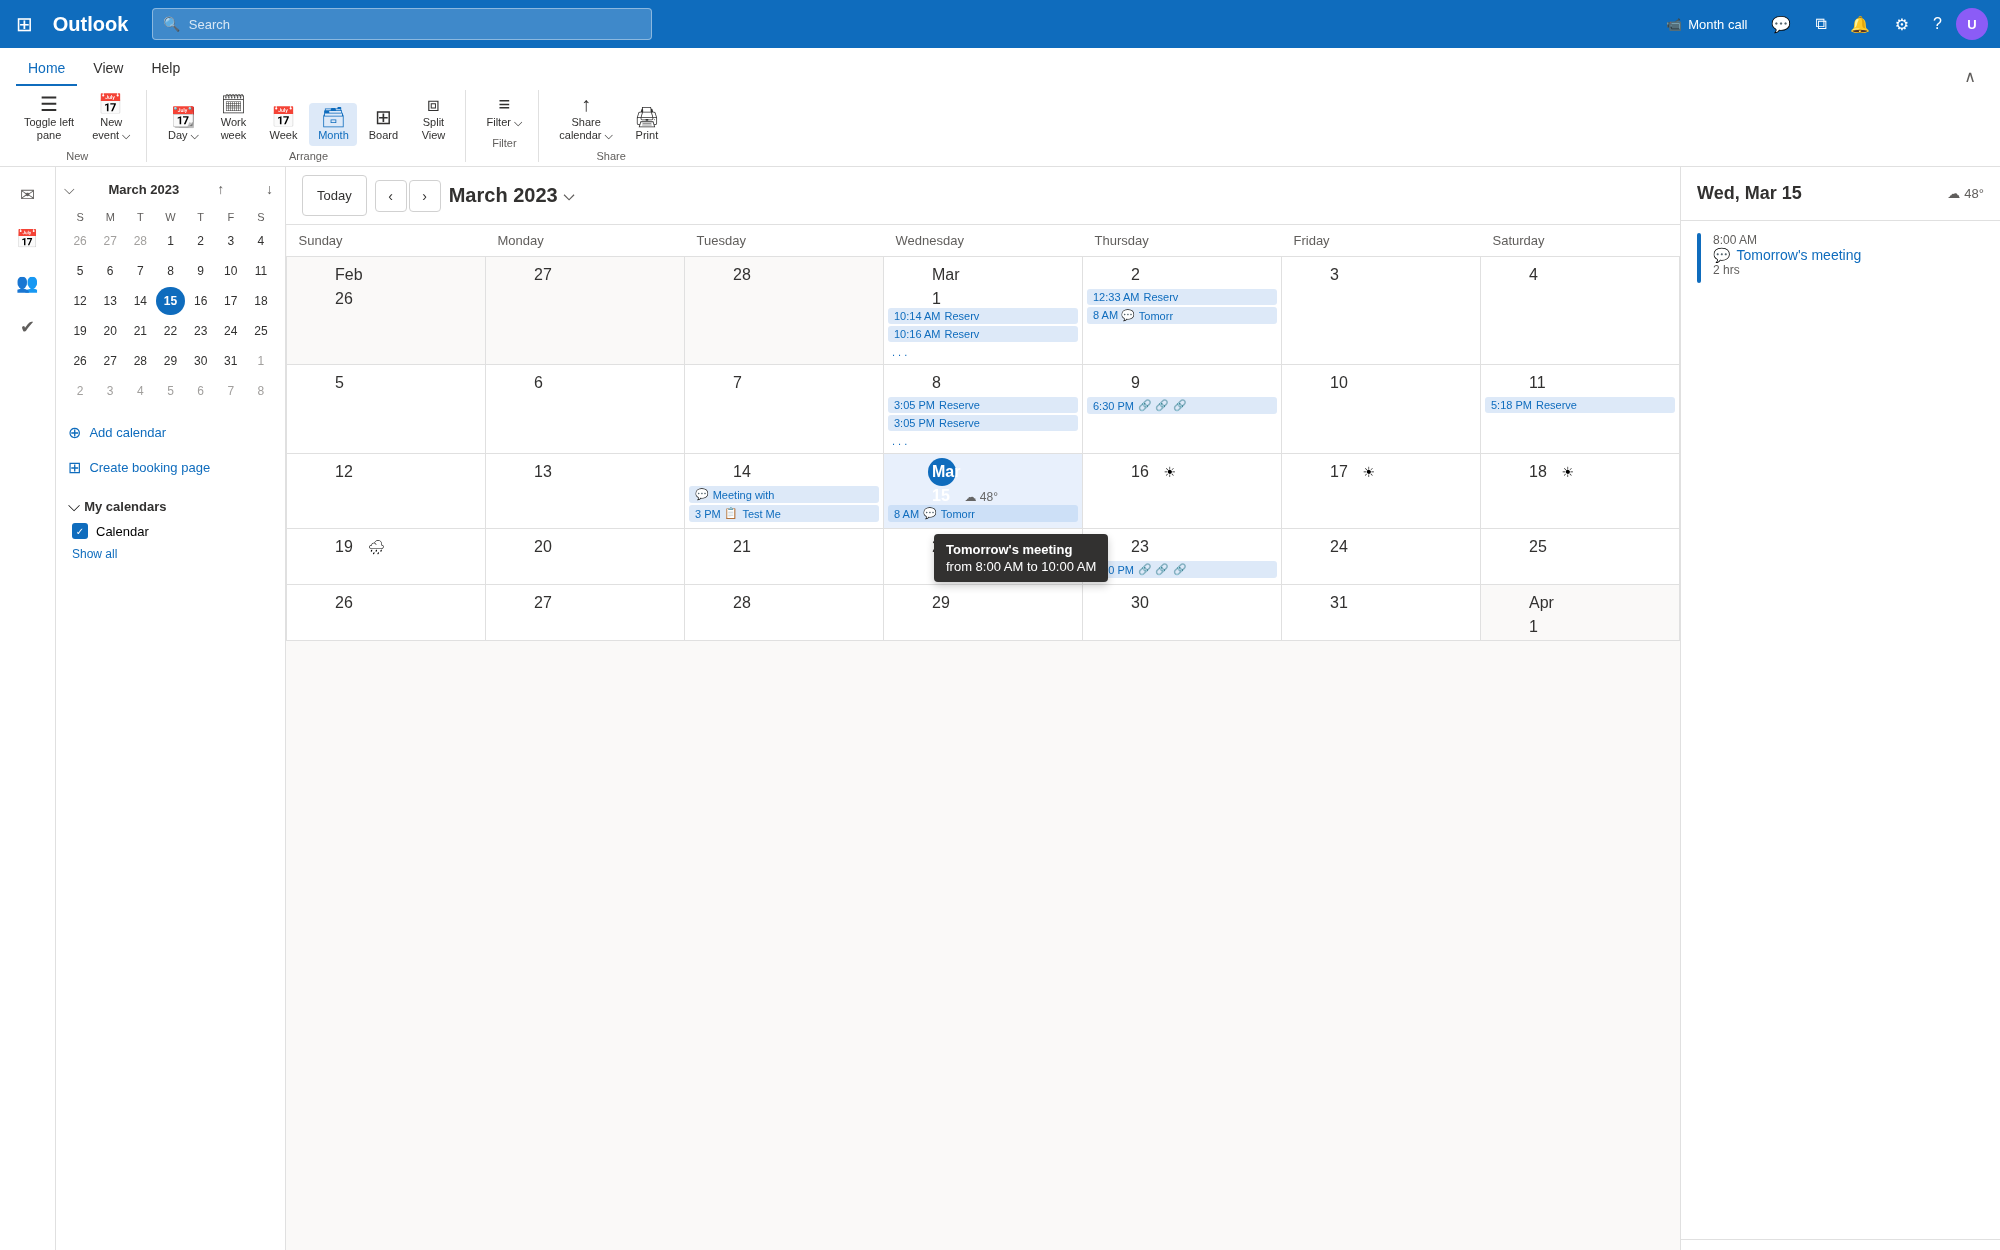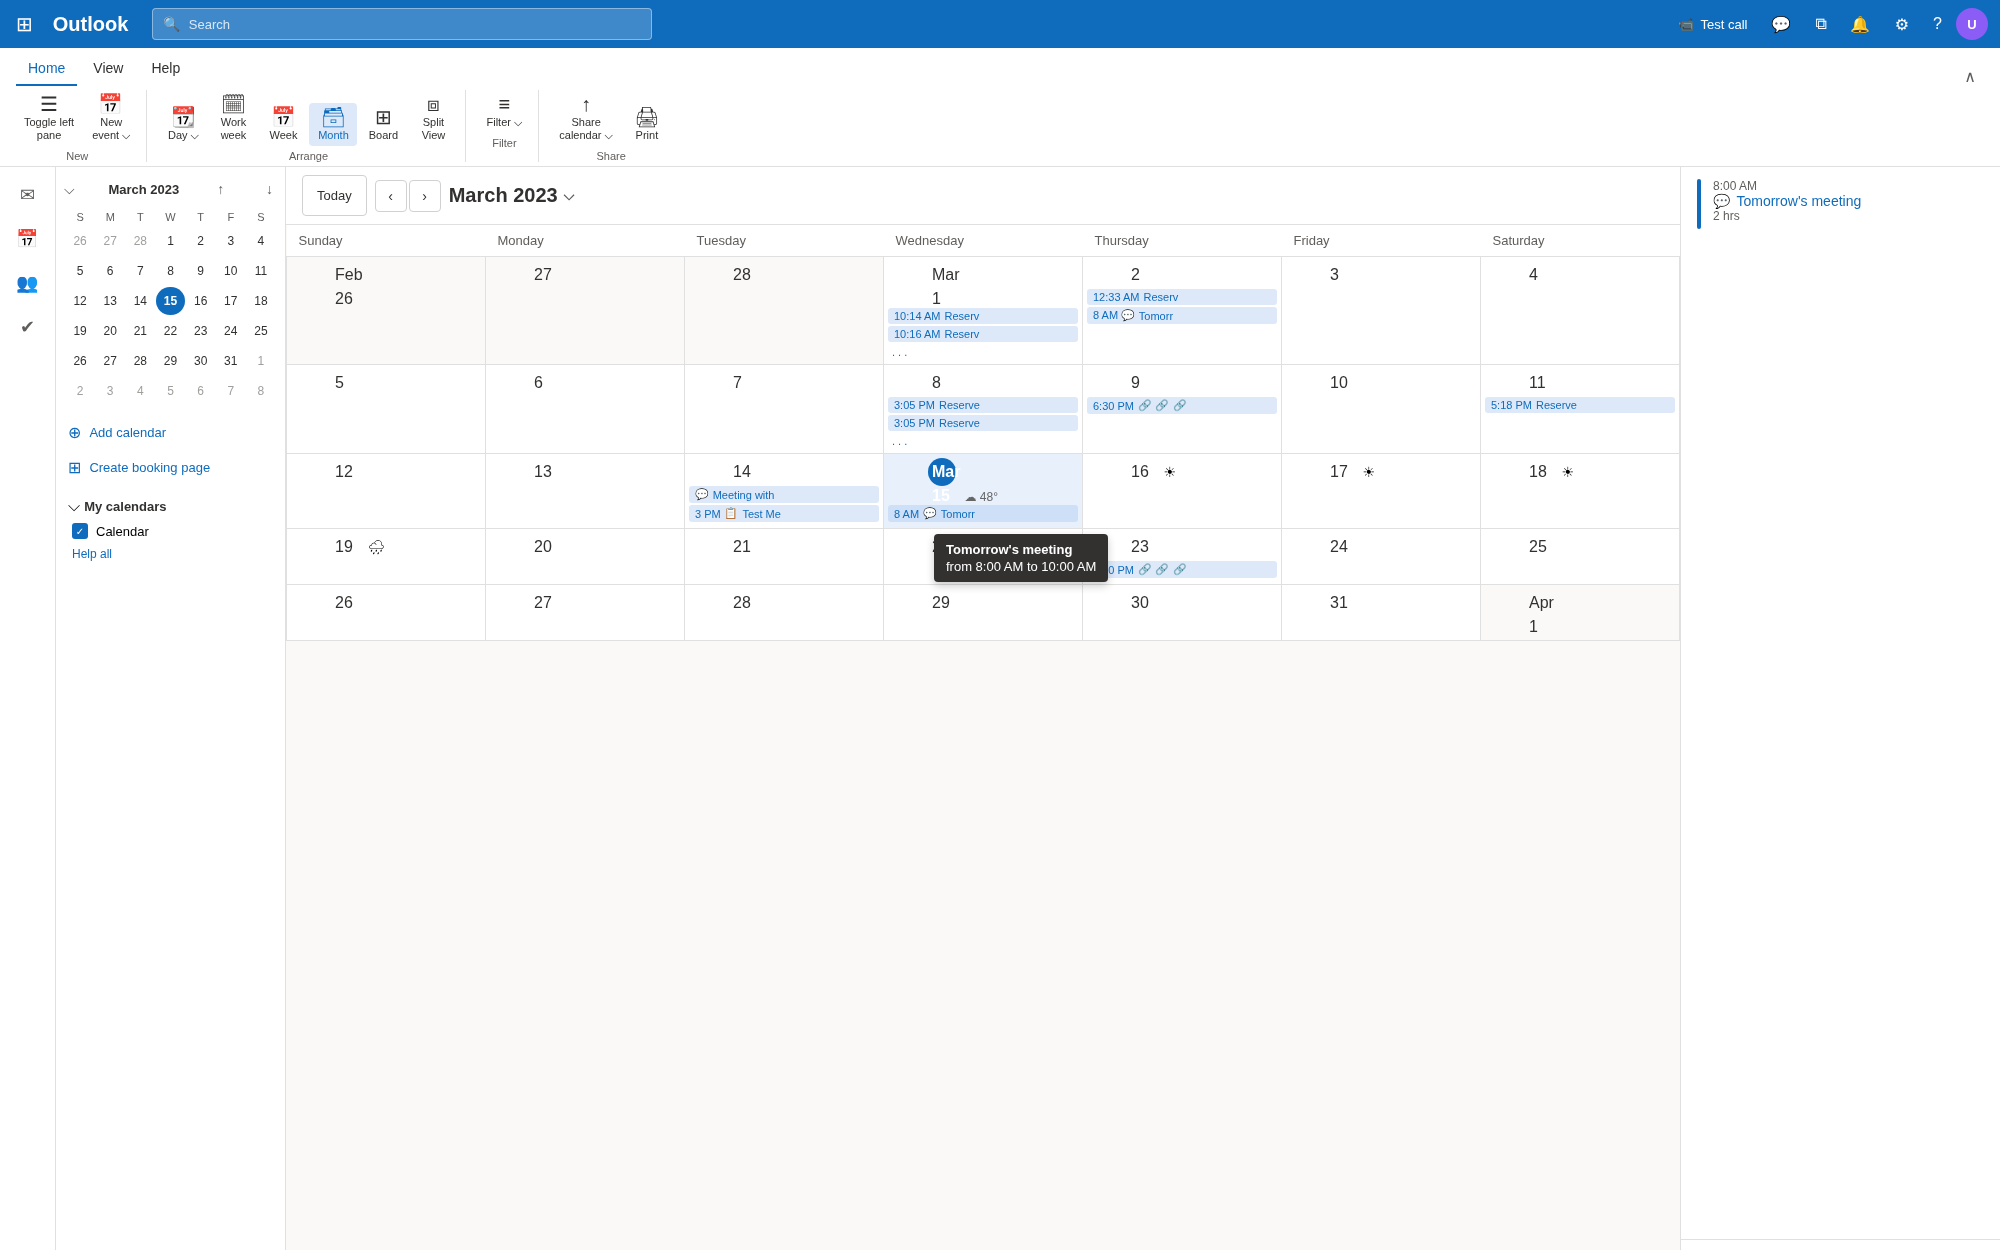--- a/index.html
+++ b/index.html
@@ -411,21 +411,21 @@
 <div class="title-bar">
   <span class="title-bar-apps">⊞</span>
   <span class="title-bar-logo">Outlook</span>
   <div class="title-bar-search">
     <span style="font-size:14px;">🔍</span>
     <span style="font-size:13px;">Search</span>
   </div>
   <div class="title-bar-right">
     <button class="title-bar-btn">
       <span>📹</span>
-      <span>Test call</span>
+      <span>Month call</span>
     </button>
     <button class="title-bar-btn">
       <span style="font-size:16px;">💬</span>
     </button>
     <button class="title-bar-btn">
       <span style="font-size:16px;">⧉</span>
     </button>
     <button class="title-bar-btn">
       <span style="font-size:16px;">🔔</span>
     </button>
@@ -615,21 +615,21 @@
 
     <div class="my-calendars-section">
       <div class="section-header">
         <span>⌵</span>
         <span class="section-title">My calendars</span>
       </div>
       <div class="calendar-item">
         <div class="cal-check">✓</div>
         <span>Calendar</span>
       </div>
-      <div class="show-all">Help all</div>
+      <div class="show-all">Show all</div>
     </div>
   </div>
 
   <div class="calendar-main">
     <div class="calendar-toolbar">
       <button class="today-btn">Today</button>
       <div class="nav-arrows">
         <button class="nav-arrow">‹</button>
         <button class="nav-arrow">›</button>
       </div>
@@ -837,20 +837,27 @@
             <td class="other-month">
               <span class="day-num">Apr 1</span>
             </td>
           </tr>
         </tbody>
       </table>
     </div>
   </div>
 
   <div class="right-panel">
+    <div class="right-panel-header">
+      <span class="right-panel-date">Wed, Mar 15</span>
+      <div class="right-panel-weather">
+        <span>☁</span>
+        <span>48°</span>
+      </div>
+    </div>
     <div class="event-detail">
       <div style="display:flex;flex-direction:column;align-items:flex-start;gap:2px;">
         <div class="event-timeline"></div>
       </div>
       <div class="event-info">
         <div class="event-time">8:00 AM</div>
         <div class="event-name">
           <span>💬</span>
           <span>Tomorrow's meeting</span>
         </div>

